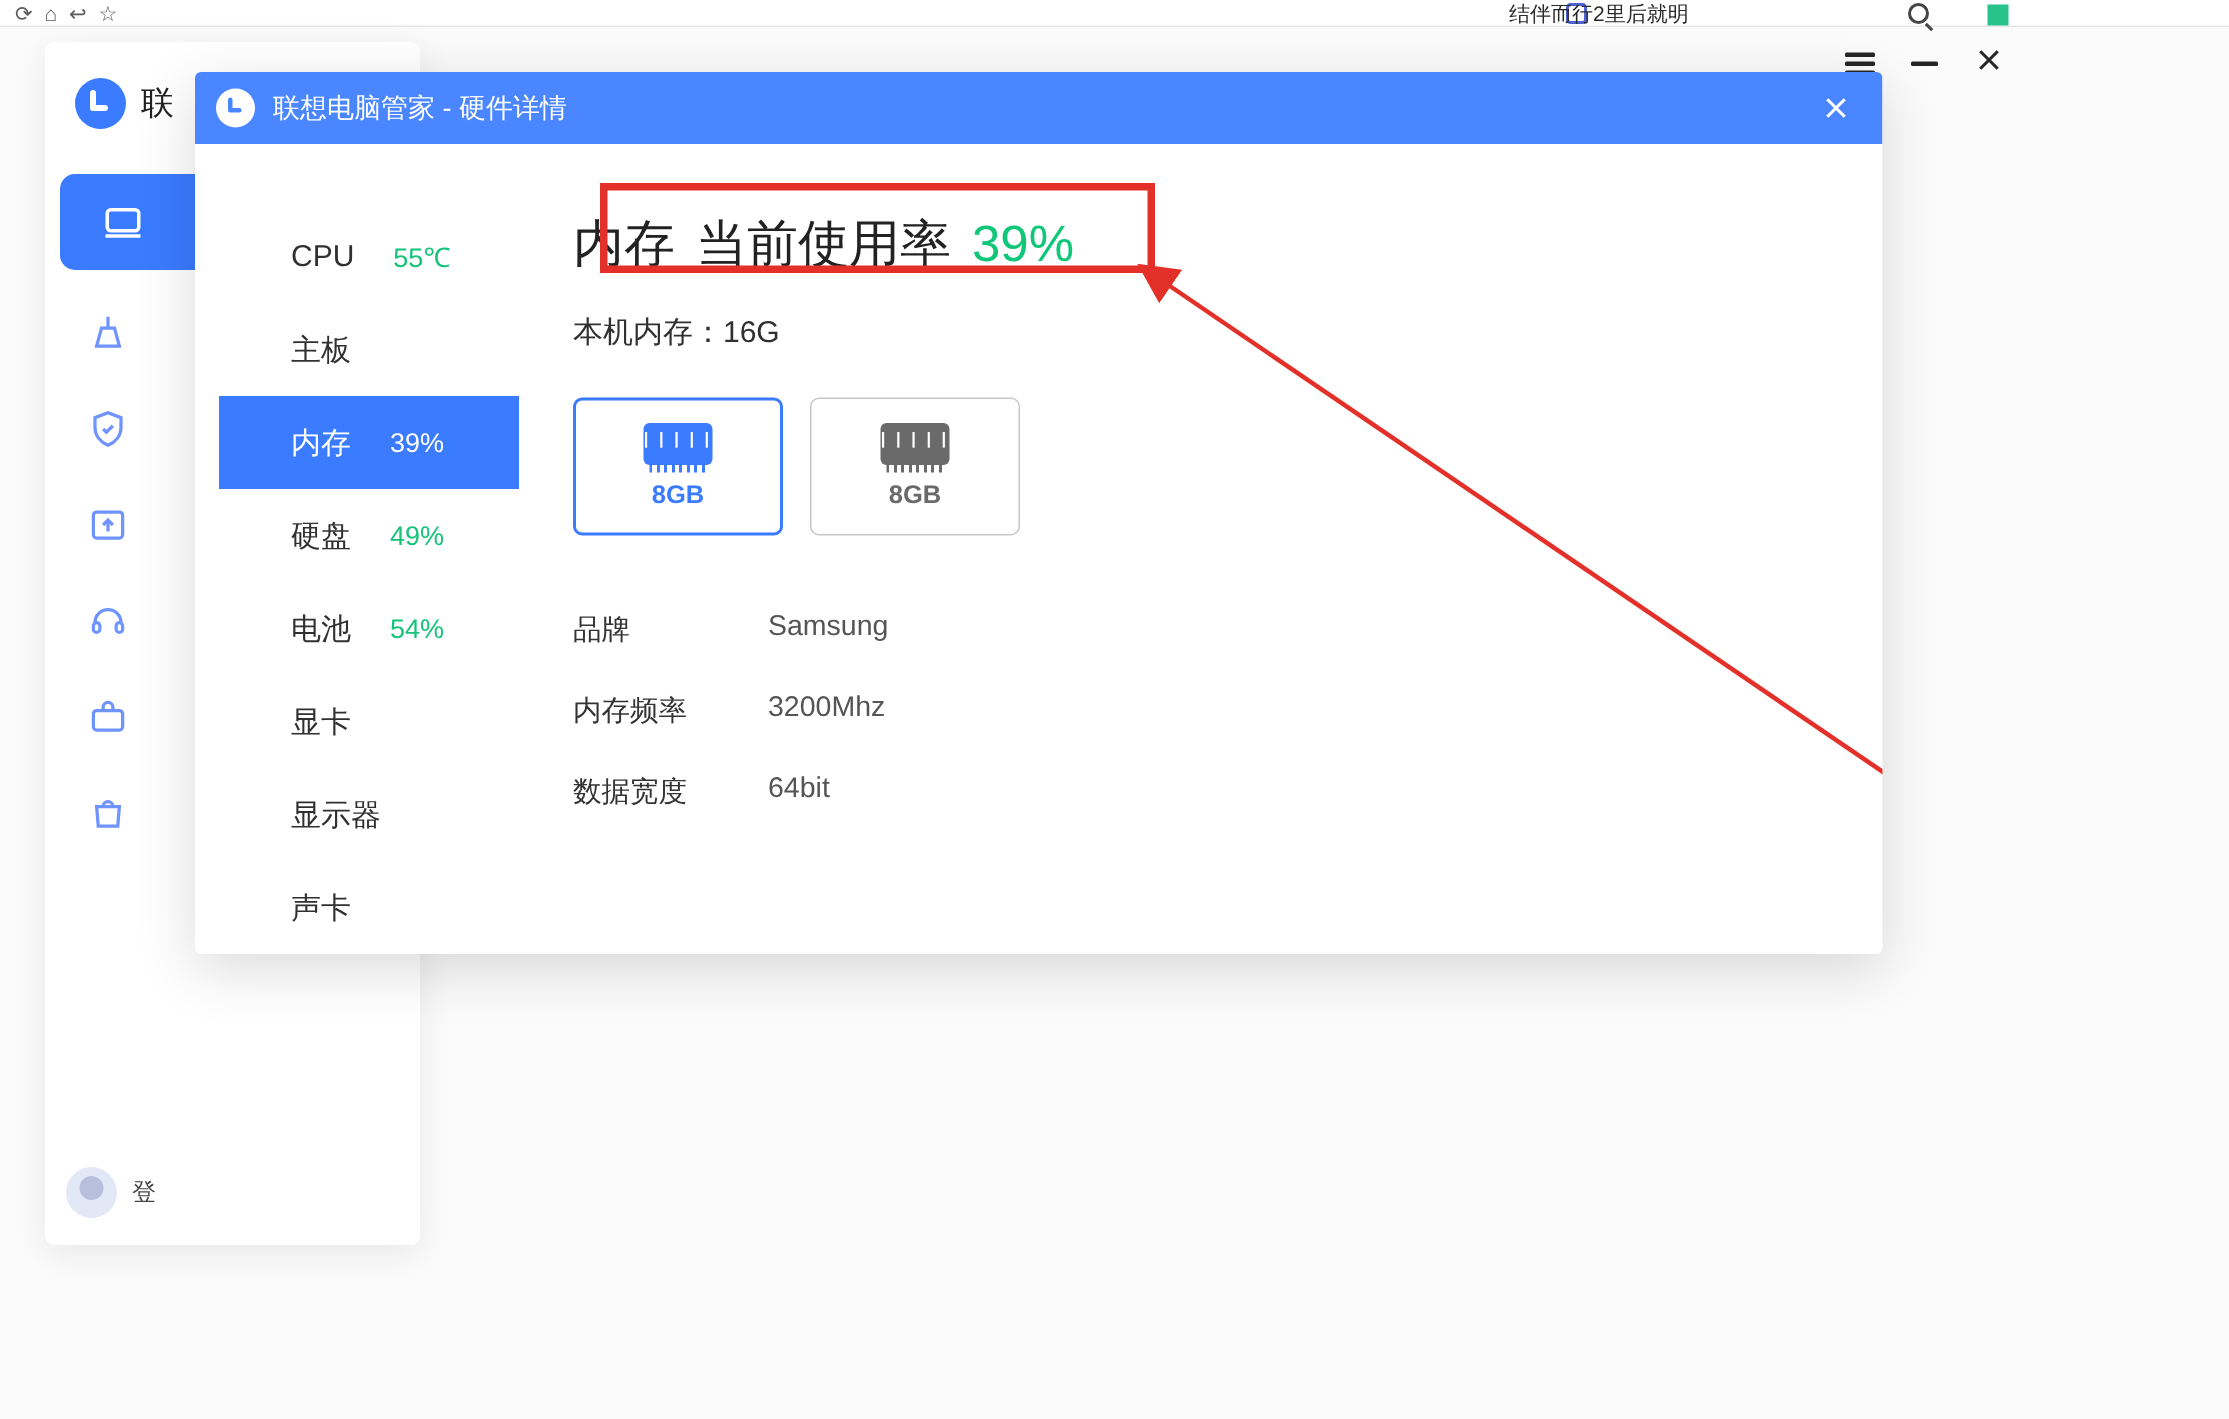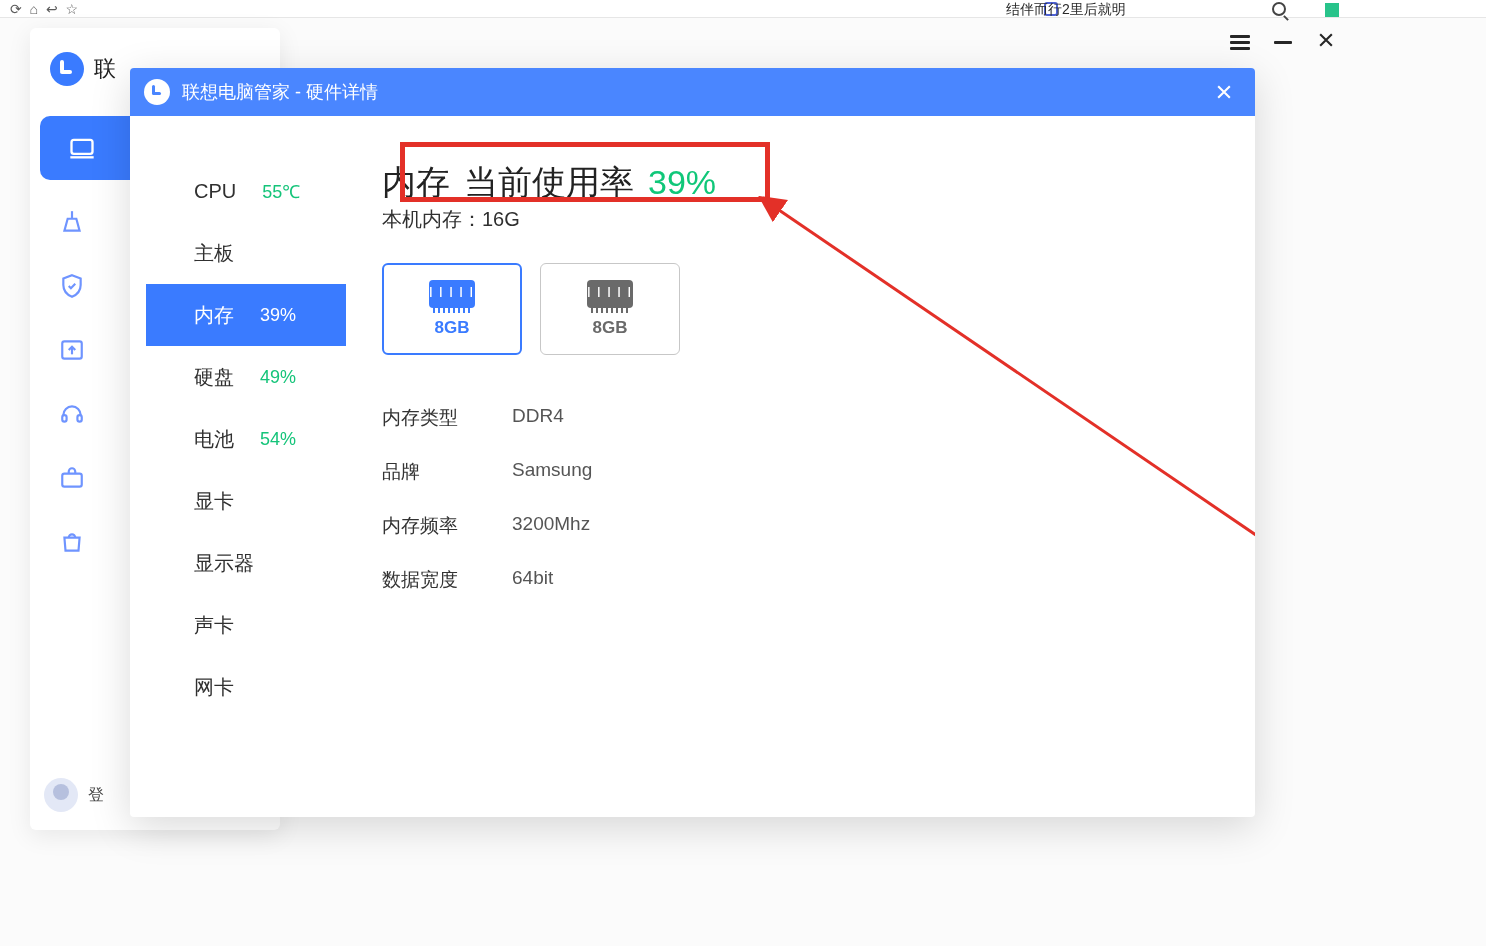--- a/index.html
+++ b/index.html
@@ -89,23 +89,23 @@
   }
   .parent-app .profile .avatar:after{
     content:"";position:absolute;left:9px;top:6px;width:16px;height:16px;border-radius:50%;background:#b6c0de;
   }
   .parent-app .profile .plbl{font-size:16px;color:#444;}
 
   
   .dialog {
     position: absolute;
     left: 130px;
-    top: 68px;
+    top: 48px;
     width: 1125px;
-    height: 749px;
+    height: 588px;
     background: #ffffff;
     box-shadow: 0 10px 40px rgba(0,0,0,0.15);
     border-radius: 4px;
     overflow: hidden;
   }
   .dialog .titlebar{
     height:48px;background:#4a86ff;display:flex;align-items:center;color:#fff;padding:0 14px;gap:12px;
   }
   .dialog .titlebar .lg{
     width:26px;height:26px;border-radius:50%;background:#fff;position:relative;flex:0 0 auto;
@@ -140,21 +140,21 @@
   }
   .content .heading{
     display:flex;align-items:baseline;gap:14px;font-size:34px;color:#222;font-weight:400;
   }
   .content .heading .pct{color:#10c779;}
   .content .redbox{
     position:absolute; left:54px; top:26px; width:370px; height:60px;
     border:5px solid #e33028; pointer-events:none;
   }
   .content .subline{
-    font-size:20px;color:#303030;
+    margin-top:22px;font-size:20px;color:#303030;
   }
   .content .note{
     margin-top:22px;font-size:16px;color:#8b8b8b;
     border-bottom:1px solid #e9e9e9;padding-bottom:18px;
   }
   .content .cards{
     display:flex; gap:18px; margin-top:30px;
   }
   .content .card{
     width:140px;height:92px;border:1px solid #c7c7c7;border-radius:6px;
@@ -364,24 +364,20 @@
         <div class="card">
           <div class="chip">
               <div class="pins"></div>
             </div>
           <div class="cap">8GB</div>
         </div>
       </div>
 
       <div class="kv">
         <div class="row">
-          <div class="k">内存类型</div>
-          <div class="v">DDR4</div>
-        </div>
-        <div class="row">
           <div class="k">品牌</div>
           <div class="v">Samsung</div>
         </div>
         <div class="row">
           <div class="k">内存频率</div>
           <div class="v">3200Mhz</div>
         </div>
         <div class="row">
           <div class="k">数据宽度</div>
           <div class="v">64bit</div>

